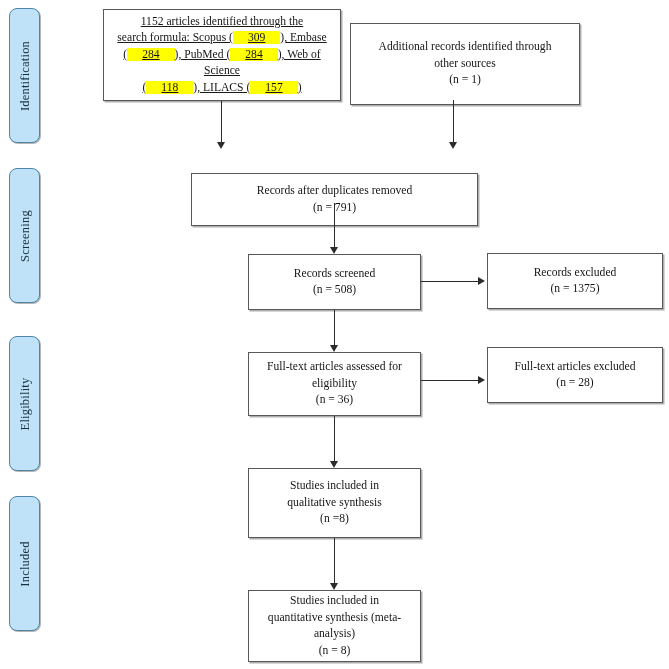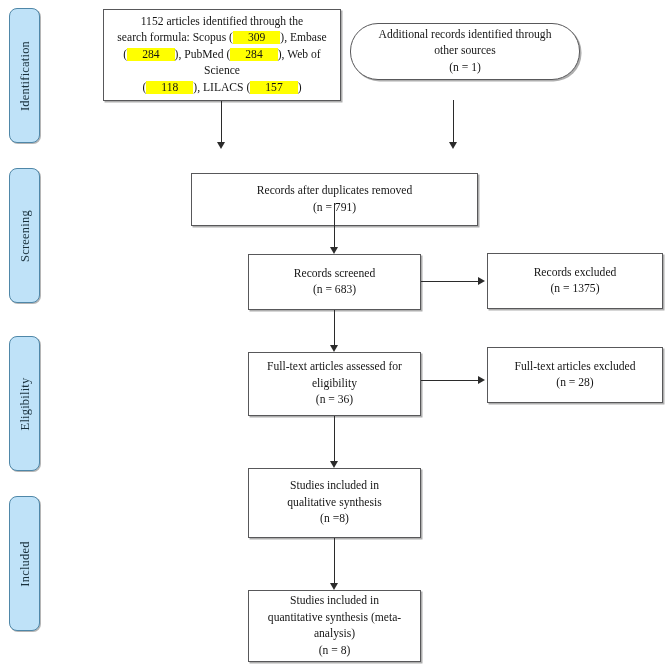--- a/index.html
+++ b/index.html
@@ -115,25 +115,25 @@
   </div>
 
   <div class="stage-pill" style="left:9px; top:336px; width:31px; height:135px;">
     <span class="stage-label">Eligibility</span>
   </div>
 
   <div class="stage-pill" style="left:9px; top:496px; width:31px; height:135px;">
     <span class="stage-label">Included</span>
   </div>
 
-  <div class="flow-box" style="left:103px; top:9px; width:238px; height:92px;">
+  <div class="flow-box" style="left:103px; top:9px; width:238px; height:92px;text-decoration:underline;">
     <span class="box-text"><span>1152 articles identified through the</span><br><span>search formula: Scopus (</span><span class="hl">309</span><span>), Embase</span><br><span>(</span><span class="hl">284</span><span>), PubMed (</span><span class="hl">284</span><span>), Web of Science</span><br><span>(</span><span class="hl">118</span><span>), LILACS (</span><span class="hl">157</span><span>)</span></span>
   </div>
 
-  <div class="flow-box" style="left:350px; top:23px; width:230px; height:57px;border-radius:28px;">
+  <div class="flow-box" style="left:350px; top:23px; width:230px; height:82px;">
     <span class="box-text">Additional records identified through
 other sources
 (n = 1)</span>
   </div>
 
   <div class="vline" style="left:221px; top:101px; height:41px;"></div>
   <div class="arrow-down" style="left:216.5px; top:142px;"></div>
 
   <div class="vline" style="left:453px; top:100px; height:42px;"></div>
   <div class="arrow-down" style="left:448.5px; top:142px;"></div>
@@ -141,21 +141,21 @@
   <div class="flow-box" style="left:191px; top:150px; width:287px; height:53px;margin-top:23px;">
     <span class="box-text">Records after duplicates removed
 (n = 791)</span>
   </div>
 
   <div class="vline" style="left:334px; top:203px; height:44px;"></div>
   <div class="arrow-down" style="left:329.5px; top:247px;"></div>
 
   <div class="flow-box" style="left:248px; top:254px; width:173px; height:56px;">
     <span class="box-text">Records screened
-(n = 683)</span>
+(n = 508)</span>
   </div>
 
   <div class="flow-box" style="left:487px; top:253px; width:176px; height:56px;">
     <span class="box-text">Records excluded
 (n = 1375)</span>
   </div>
 
   <div class="hline" style="left:421px; top:281px; width:57px;"></div>
   <div class="arrow-right" style="left:478px; top:276.5px;"></div>
 

